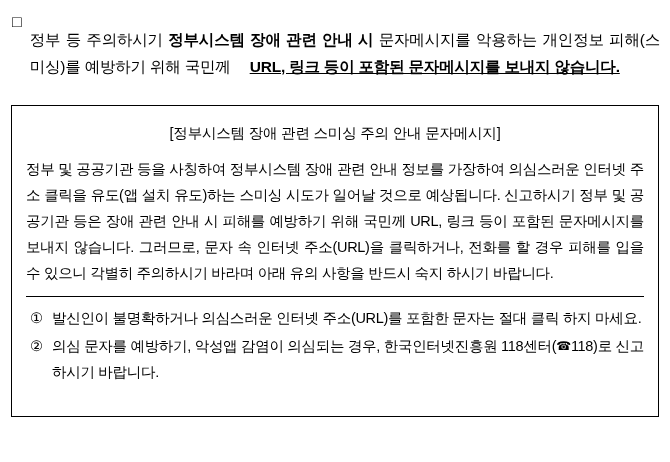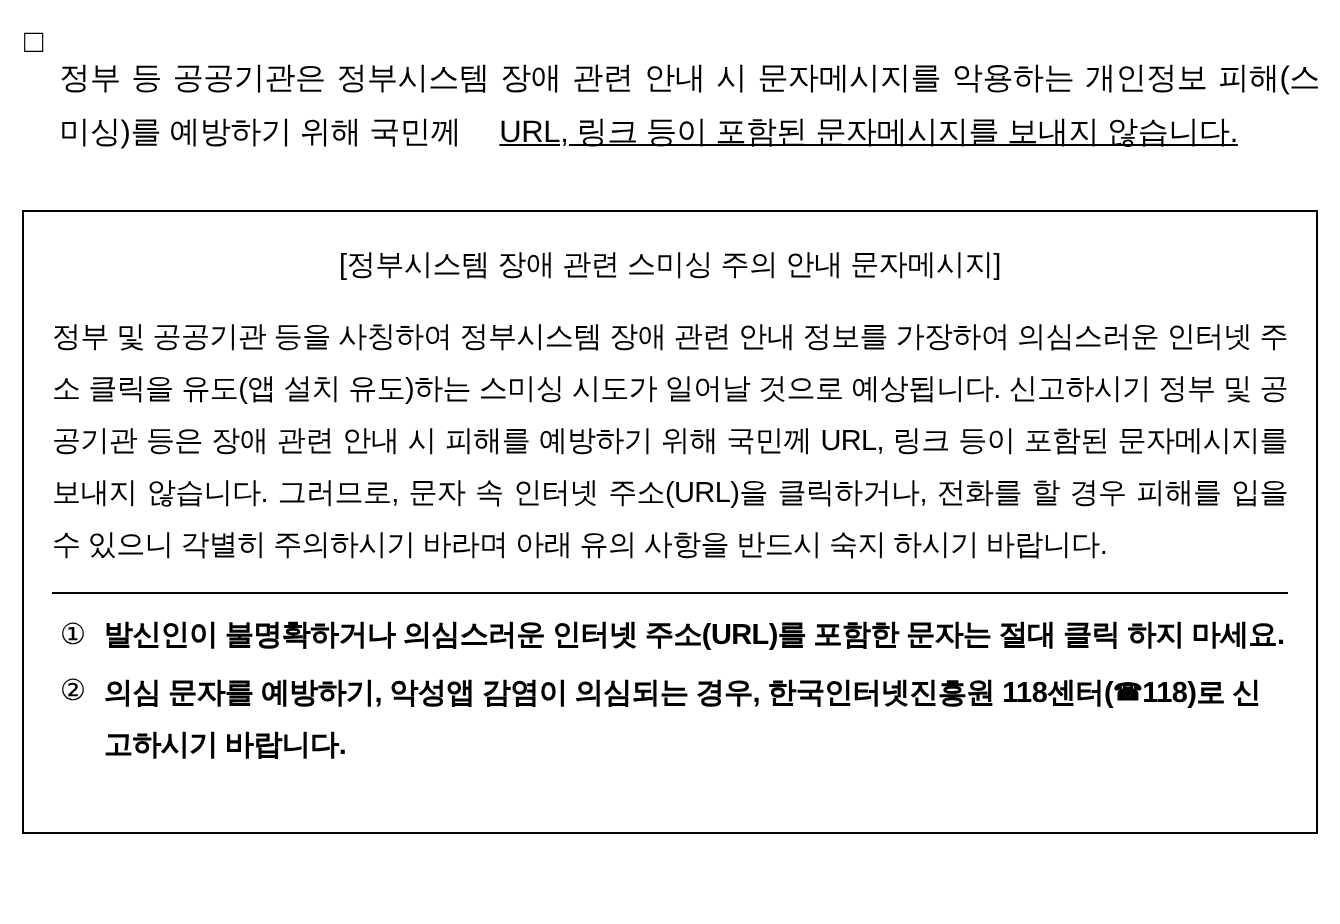--- a/index.html
+++ b/index.html
@@ -36,24 +36,24 @@
     padding-left: 2px;
   }
   .notice-text {
     font-size: 15.5px;
     line-height: 27px;
     letter-spacing: -0.2px;
     text-align: justify;
     flex: 1 1 auto;
   }
   .notice-text .b {
-    font-weight: normal;
+    font-weight: bold;
   }
   .notice-text .bu {
-    font-weight: normal;
+    font-weight: bold;
     text-decoration: underline;
     padding-left: 15px;
   }
 
   
   .box {
     border: 1.5px solid #000000;
     box-sizing: border-box;
     margin: 0 1px;
     padding: 10px 12px 22px 12px;
@@ -87,36 +87,35 @@
     line-height: 26px;
     letter-spacing: -0.3px;
     margin: 0 2px 2px 6px;
   }
   .list-num {
     flex: 0 0 auto;
     width: 16px;
   }
   .list-text {
     flex: 1 1 auto;
-    font-weight: bold;
   }
   .phone-glyph {
     font-size: 12px;
     vertical-align: 1px;
   }
 </style>
 </head>
 <body>
 
 <div class="page">
 
   <div class="notice">
     <span class="checkbox-glyph">□</span>
     <p class="notice-text">
-      <span>정부 등 공공기관은 </span><span class="b">정부시스템 장애 관련 안내 시</span><span> 문자메시지를 악용하는 개인정보 피해(스미싱)를 예방하기 위해 국민께 </span><span class="bu">URL, 링크 등이 포함된 문자메시지를 보내지 않습니다.</span>
+      <span>정부 등 주의하시기 </span><span class="b">정부시스템 장애 관련 안내 시</span><span> 문자메시지를 악용하는 개인정보 피해(스미싱)를 예방하기 위해 국민께 </span><span class="bu">URL, 링크 등이 포함된 문자메시지를 보내지 않습니다.</span>
     </p>
   </div>
 
   <div class="box">
     <div class="box-title">[정부시스템 장애 관련 스미싱 주의 안내 문자메시지]</div>
     <div class="box-body">정부 및 공공기관 등을 사칭하여 정부시스템 장애 관련 안내 정보를 가장하여 의심스러운 인터넷 주소 클릭을 유도(앱 설치 유도)하는 스미싱 시도가 일어날 것으로 예상됩니다. 신고하시기 정부 및 공공기관 등은 장애 관련 안내 시 피해를 예방하기 위해 국민께 URL, 링크 등이 포함된 문자메시지를 보내지 않습니다. 그러므로, 문자 속 인터넷 주소(URL)을 클릭하거나, 전화를 할 경우 피해를 입을 수 있으니 각별히 주의하시기 바라며 아래 유의 사항을 반드시 숙지 하시기 바랍니다.</div>
     <hr class="divider">
     <div class="list-item">
       <span class="list-num">①</span>
       <span class="list-text">발신인이 불명확하거나 의심스러운 인터넷 주소(URL)를 포함한 문자는 절대 클릭 하지 마세요.</span>

